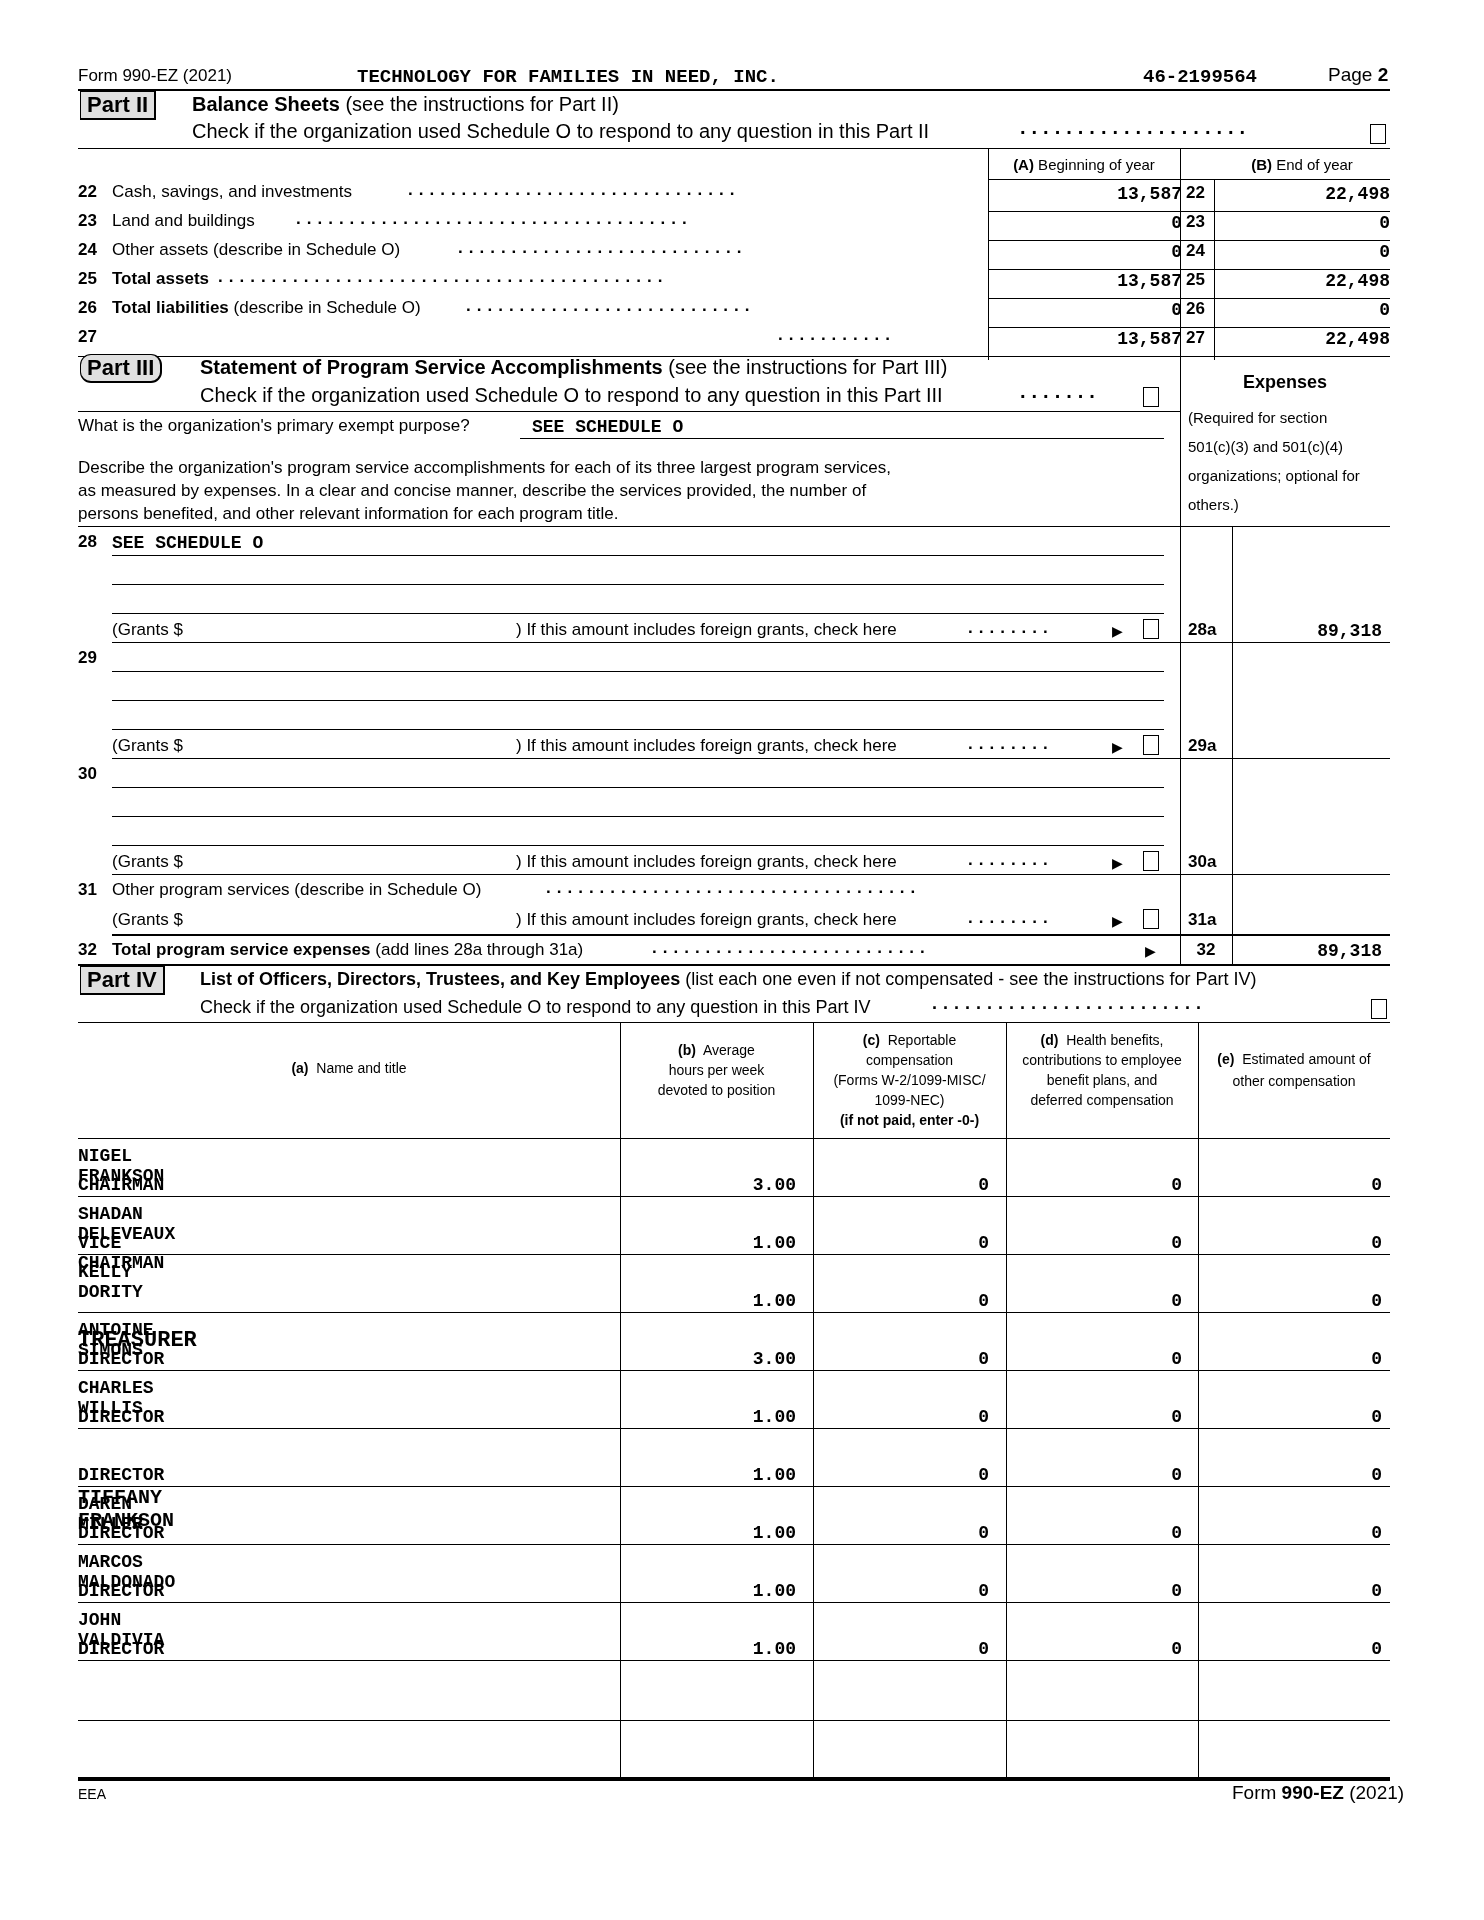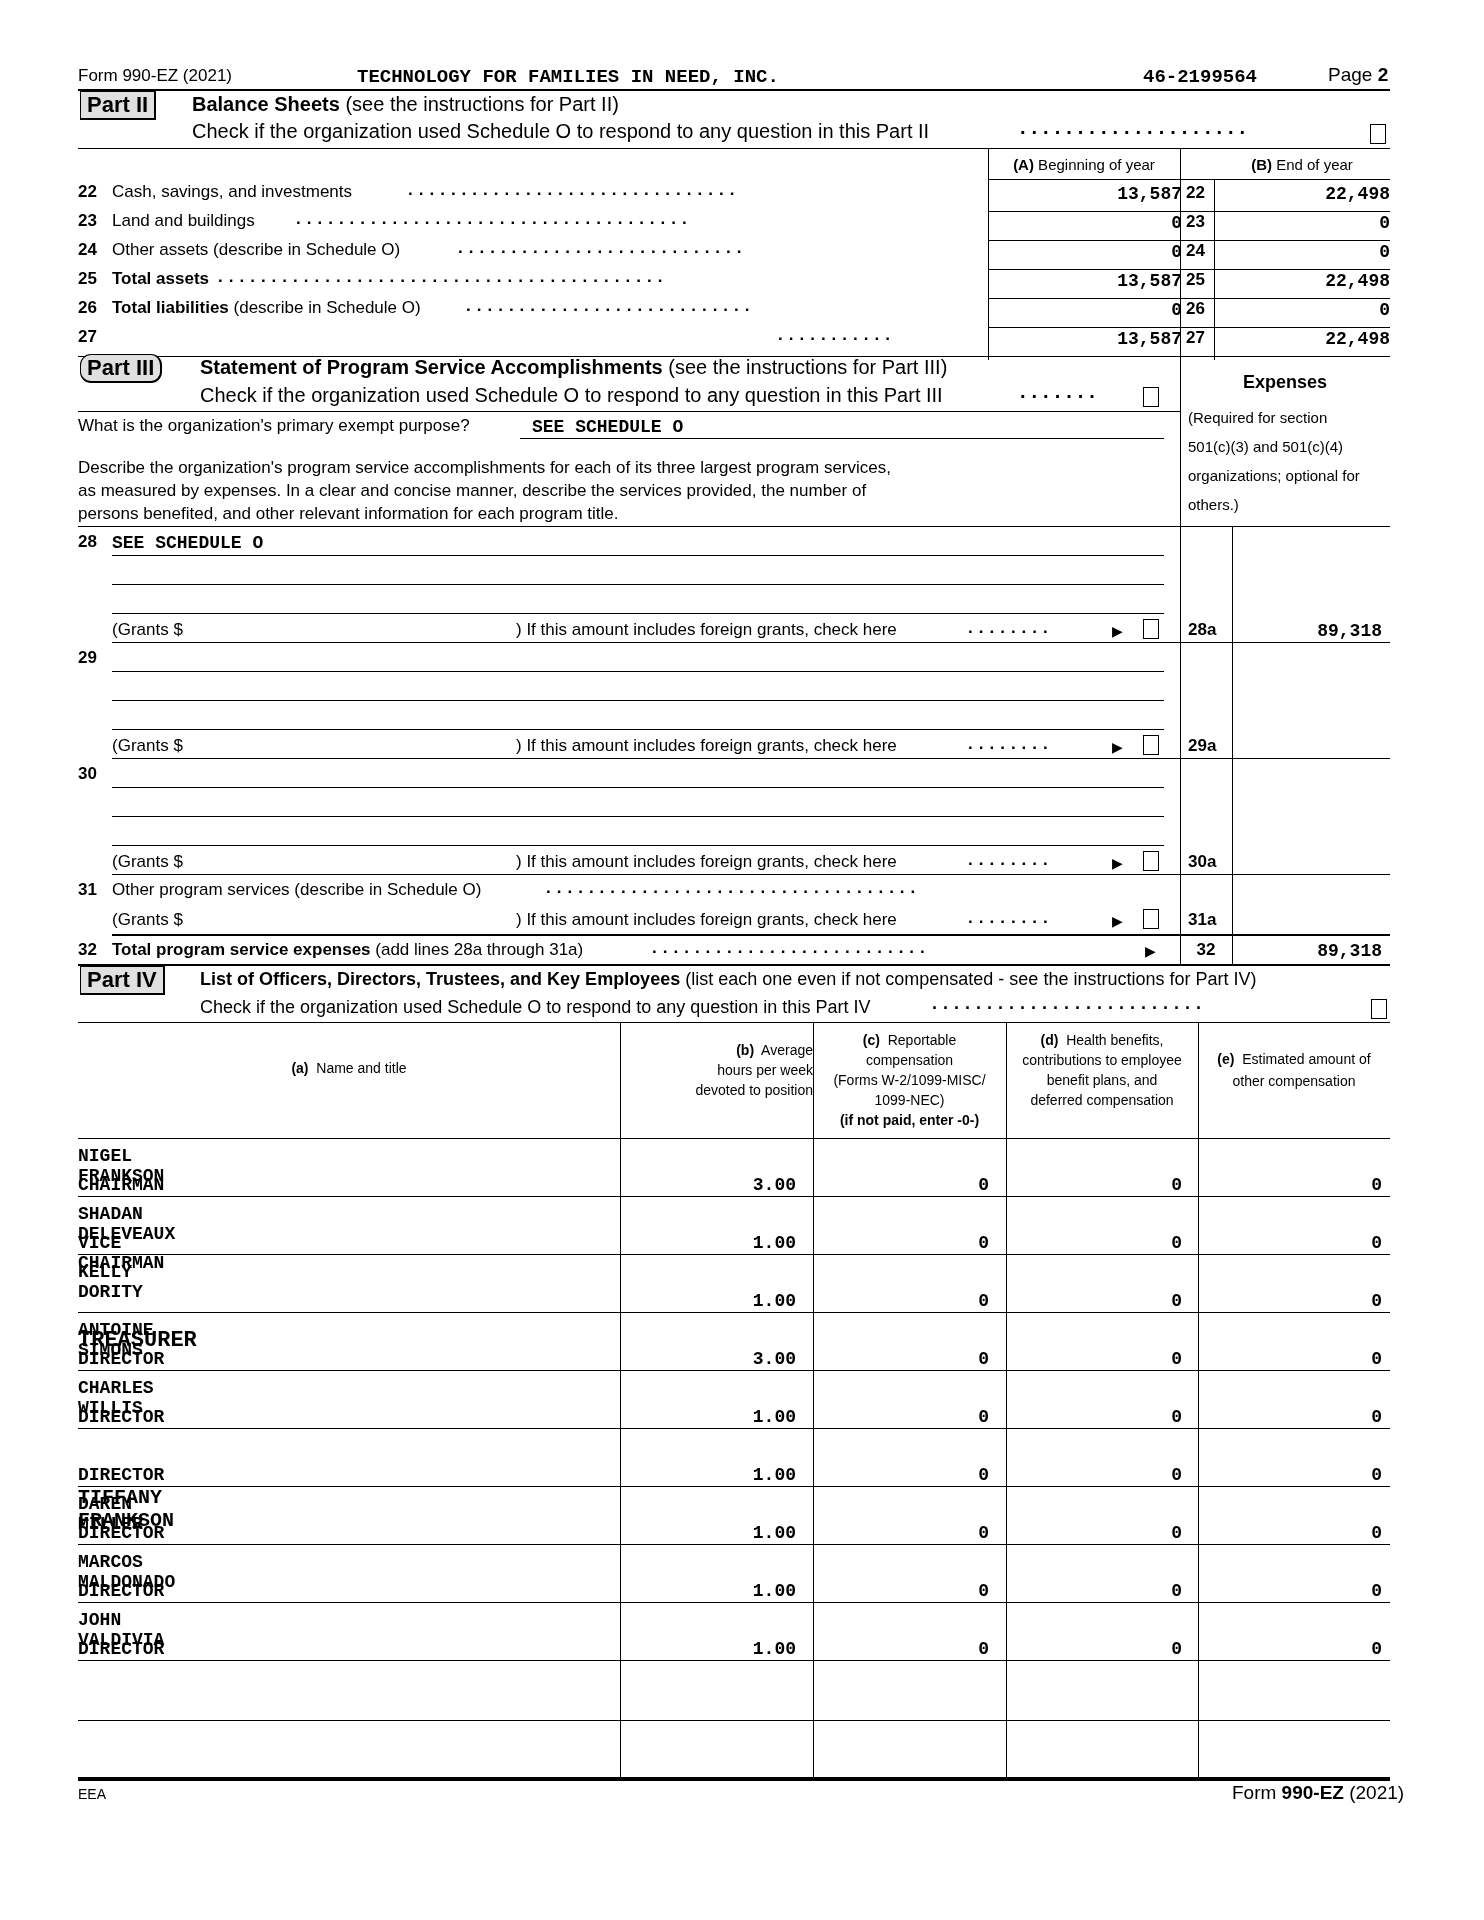--- a/index.html
+++ b/index.html
@@ -214,21 +214,21 @@
 <div class="abs dots" style="left:932px;top:993px;font-size:18px;">.........................</div>
 <div class="cb" style="left:1371px;top:999px;"></div>
 <div class="hline" style="left:78px;top:1022px;width:1312px;"></div>
 
 <div class="vline" style="left:620px;top:1022px;height:756px;"></div>
 <div class="vline" style="left:813px;top:1022px;height:756px;"></div>
 <div class="vline" style="left:1006px;top:1022px;height:756px;"></div>
 <div class="vline" style="left:1198px;top:1022px;height:756px;"></div>
 
 <div class="abs ctr t14" style="left:78px;top:1060px;width:542px;"><b>(a)</b>&nbsp; <span>Name and title</span></div>
-<div class="abs ctr t14" style="left:620px;top:1040px;width:193px;line-height:20px;text-align:right;">
+<div class="abs ctr t14" style="left:620px;top:1040px;width:193px;line-height:20px;">
   <div><b>(b)</b>&nbsp; <span>Average</span></div>
   <div>hours per week</div>
   <div>devoted to position</div>
 </div>
 <div class="abs ctr t14" style="left:813px;top:1030px;width:193px;line-height:20px;">
   <div><b>(c)</b>&nbsp; <span>Reportable</span></div>
   <div>compensation</div>
   <div>(Forms W-2/1099-MISC/</div>
   <div>1099-NEC)</div>
   <div style="font-weight:bold;">(if not paid, enter -0-)</div>

